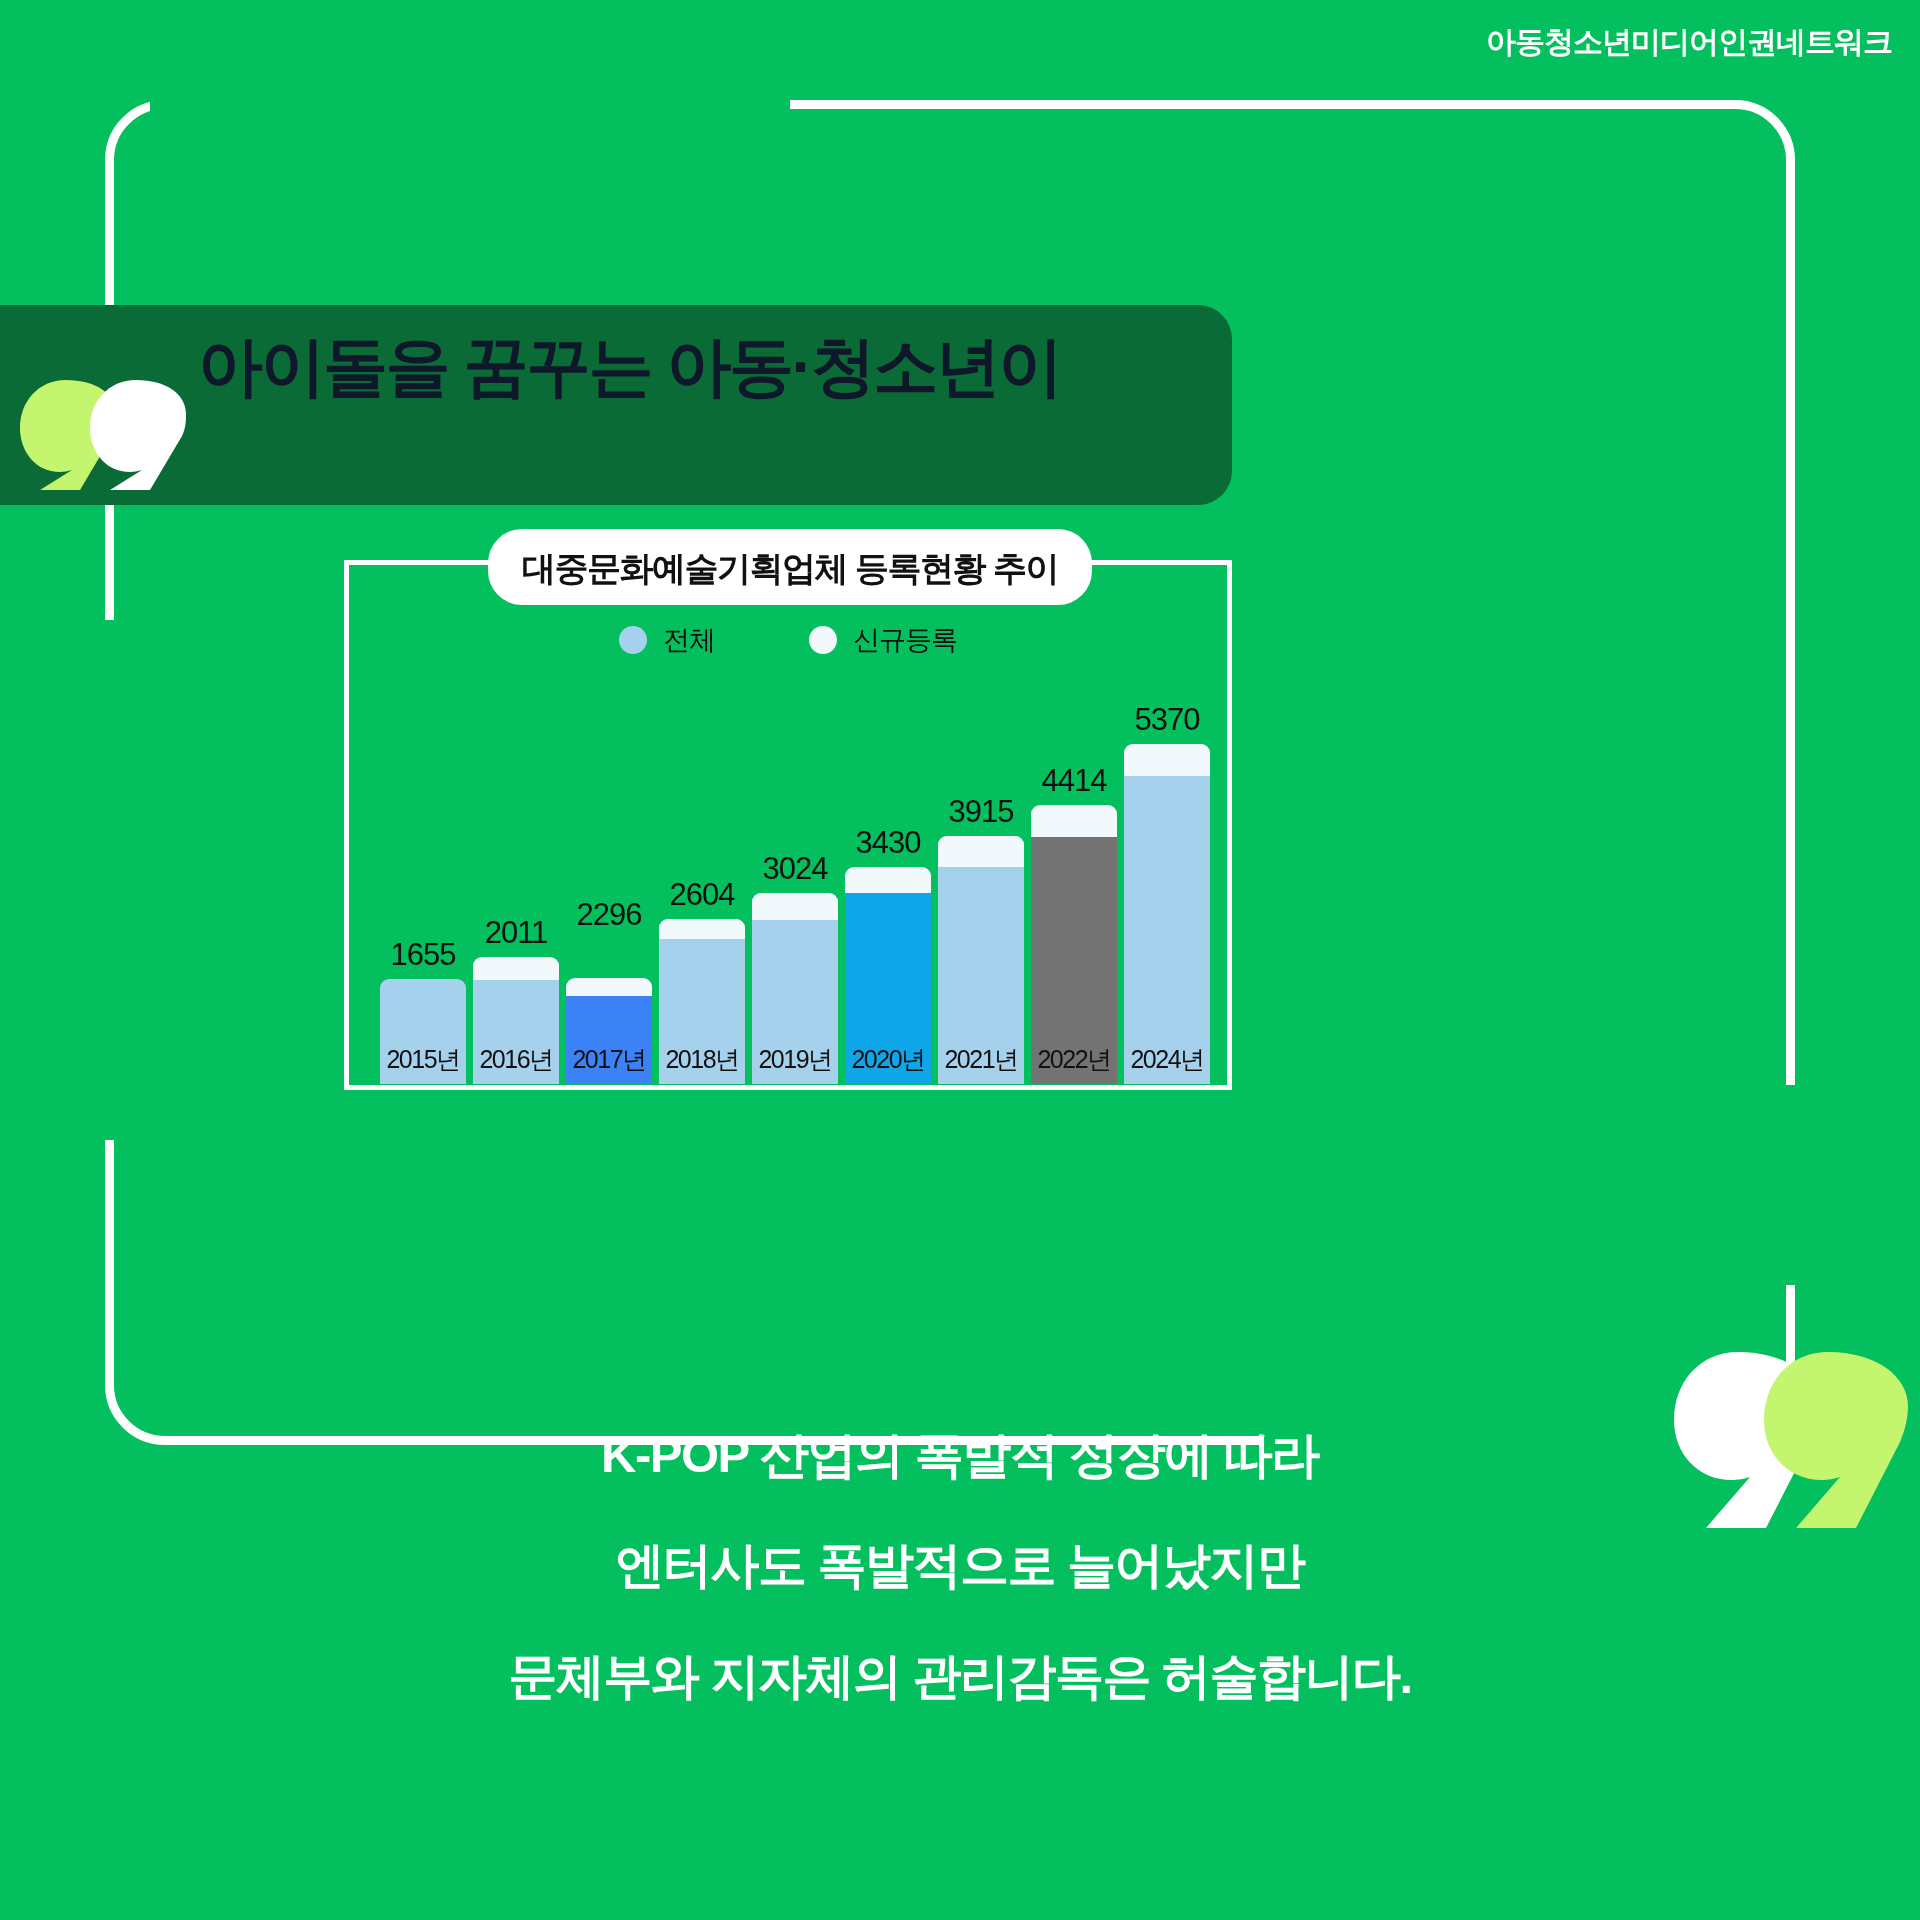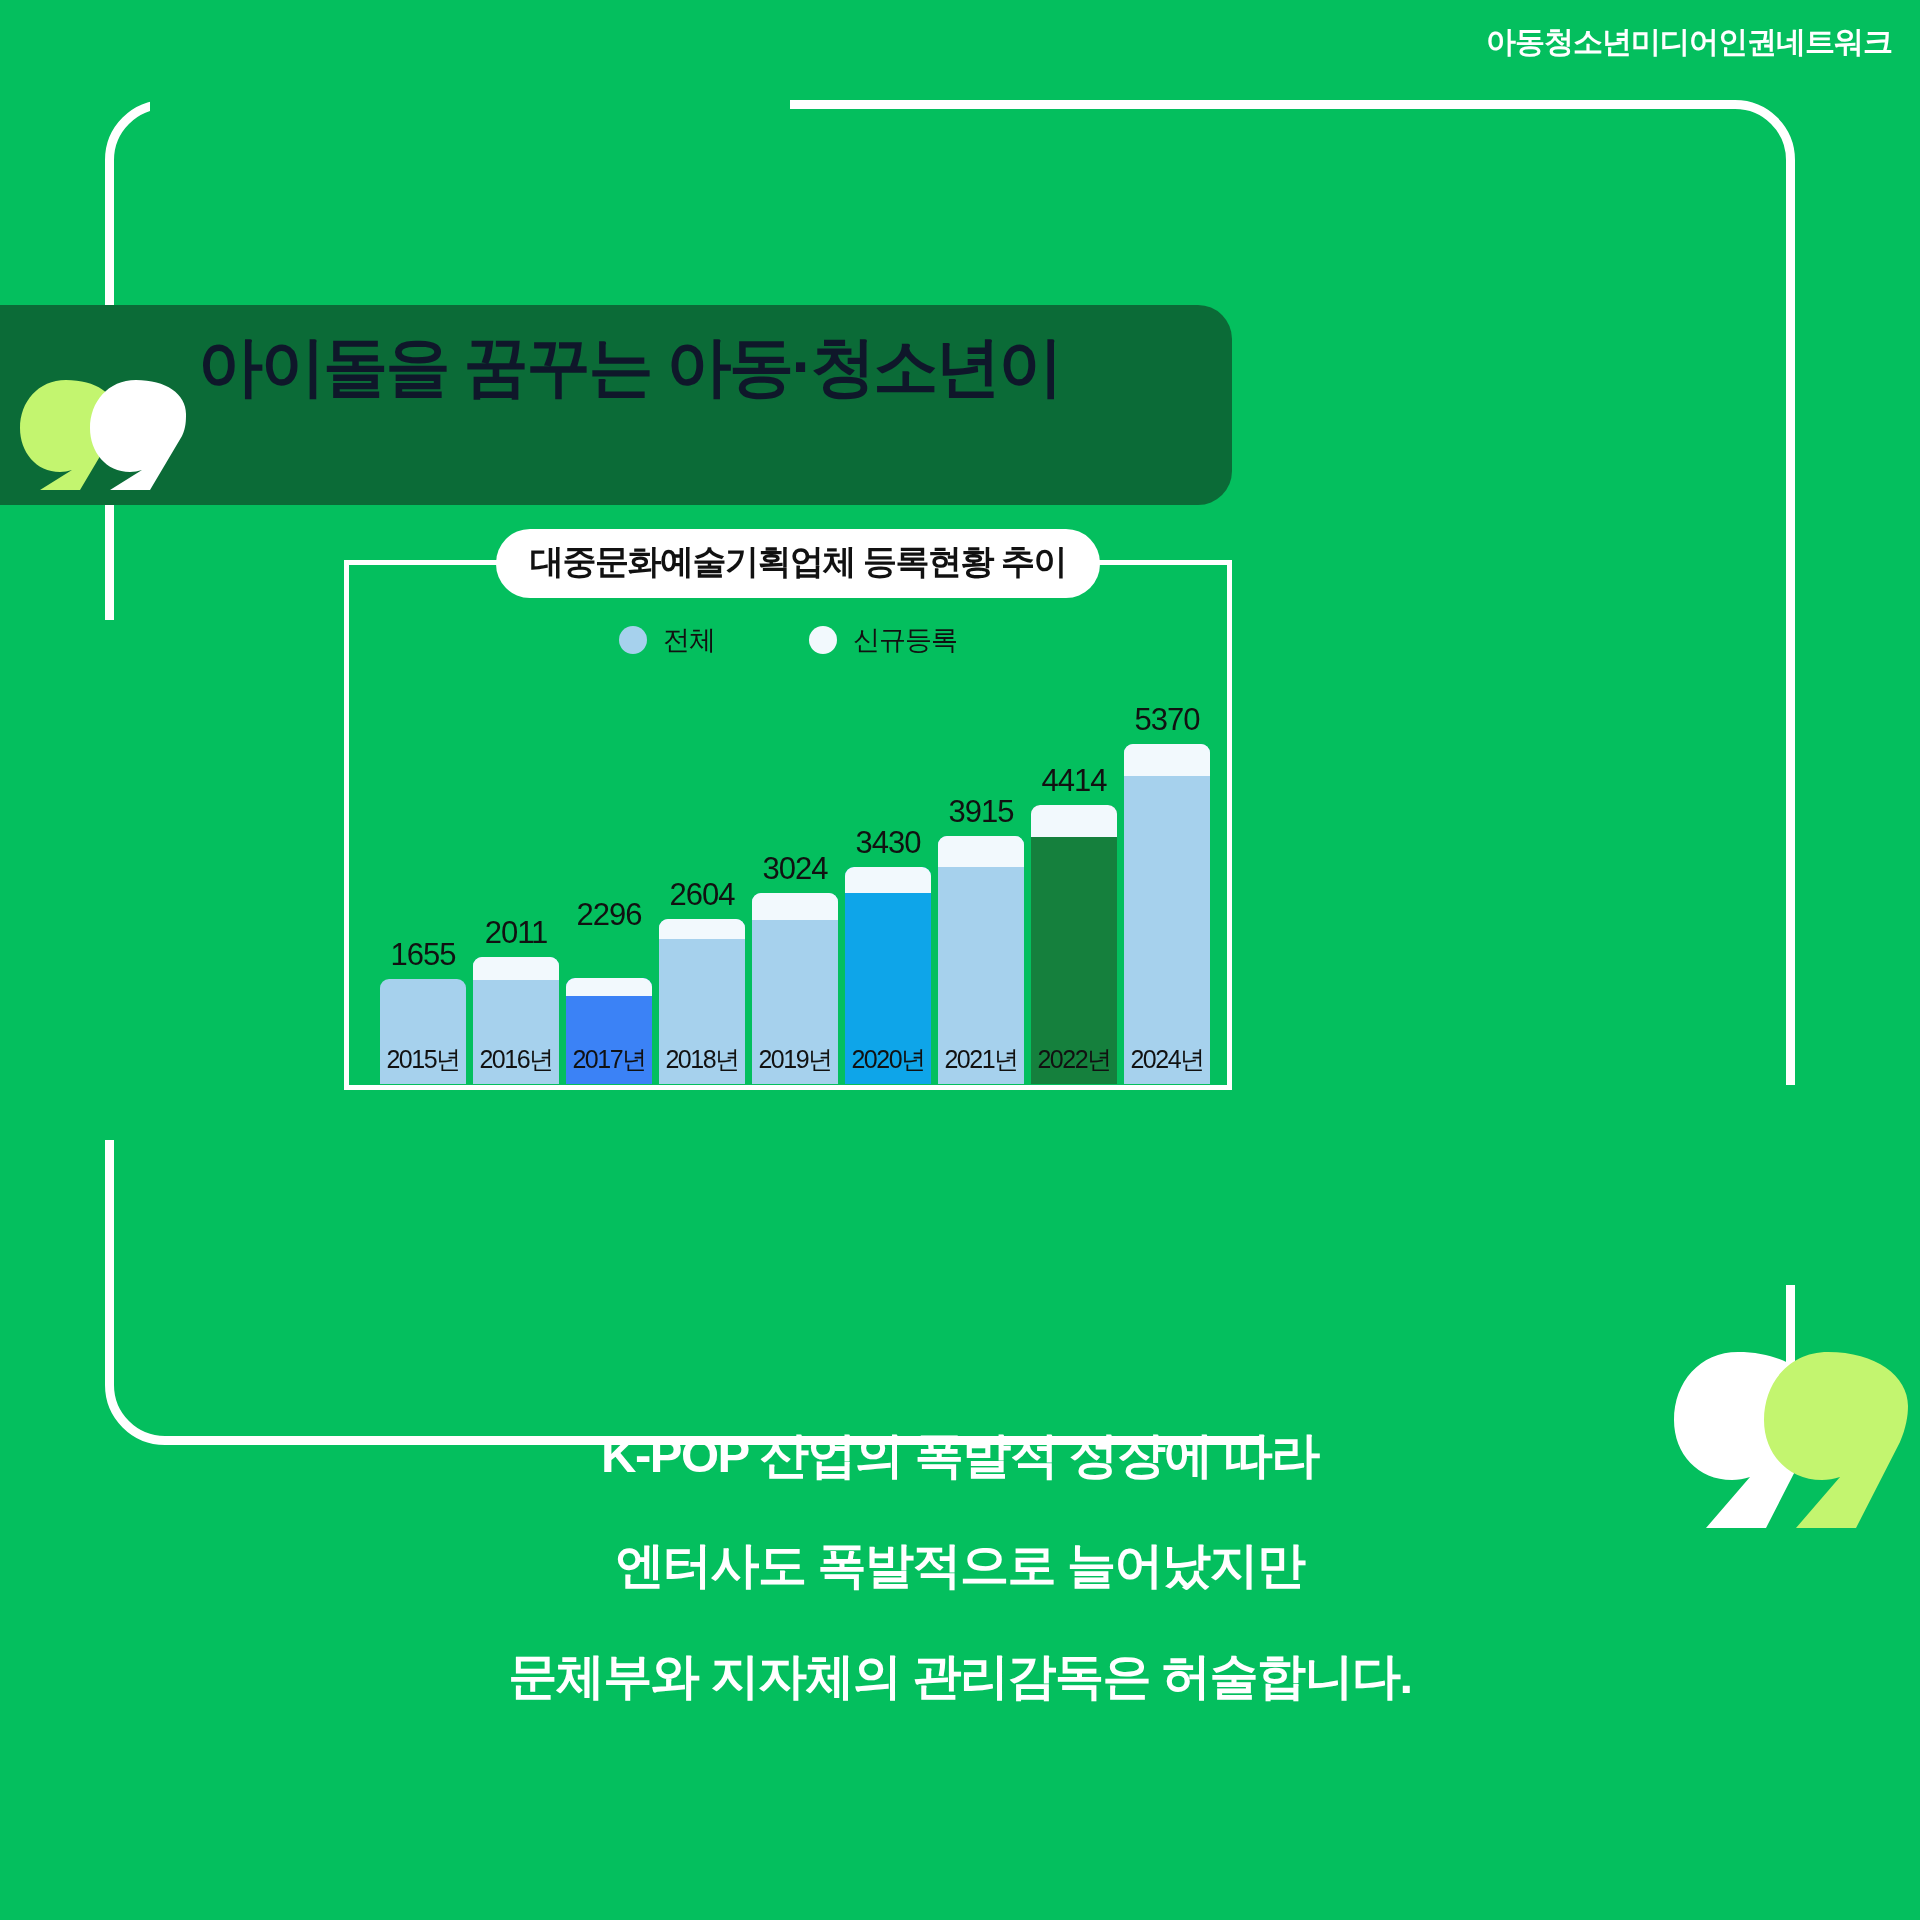--- a/index.html
+++ b/index.html
@@ -78,25 +78,25 @@
     border:5px solid #ffffff;
   }
   .chart-box-notch {
     position:absolute;
     left:155px; top:-6px;
     width:580px; height:12px;
     background:#04bf5e;
   }
   .chart-title {
     position:absolute;
-    left:152px; top:-31px;
+    left:144px; top:-31px;
     background:#ffffff;
     color:#111111;
     border-radius:34px;
-    padding:10px 34px 13px;
+    padding:17px 34px 13px;
     font-size:34px;
     font-weight:700;
     letter-spacing:-1.5px;
     white-space:nowrap;
   }
 
   .legend {
     position:absolute;
     left:0; right:0; top:62px;
     display:flex;
@@ -258,21 +258,21 @@
       </div>
       <div class="bar-col">
         <div class="bar-value" style="bottom: 254px;">3915</div>
         <div class="bar" style="height: 248px; background: rgb(166, 209, 237);">
           <div class="bar-new" style="height: 31px; background: rgb(242, 249, 253);"></div>
           <div class="bar-year">2021년</div>
         </div>
       </div>
       <div class="bar-col">
         <div class="bar-value" style="bottom: 285px;">4414</div>
-        <div class="bar" style="height: 279px; background: #15803d;">
+        <div class="bar" style="height: 279px; background: #737373;">
           <div class="bar-new" style="height: 32px; background: rgb(242, 249, 253);"></div>
           <div class="bar-year">2022년</div>
         </div>
       </div>
       <div class="bar-col">
         <div class="bar-value" style="bottom: 346px;">5370</div>
         <div class="bar" style="height: 340px; background: rgb(166, 209, 237);">
           <div class="bar-new" style="height: 32px; background: rgb(242, 249, 253);"></div>
           <div class="bar-year">2024년</div>
         </div>

